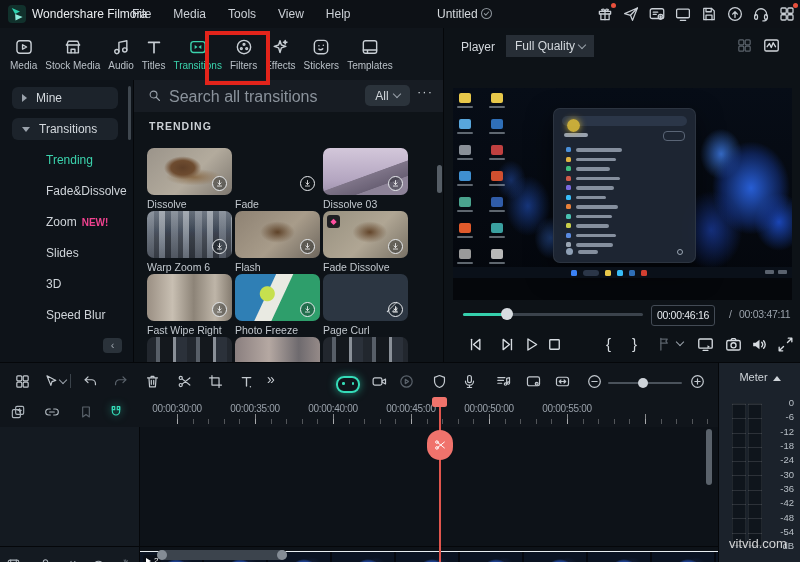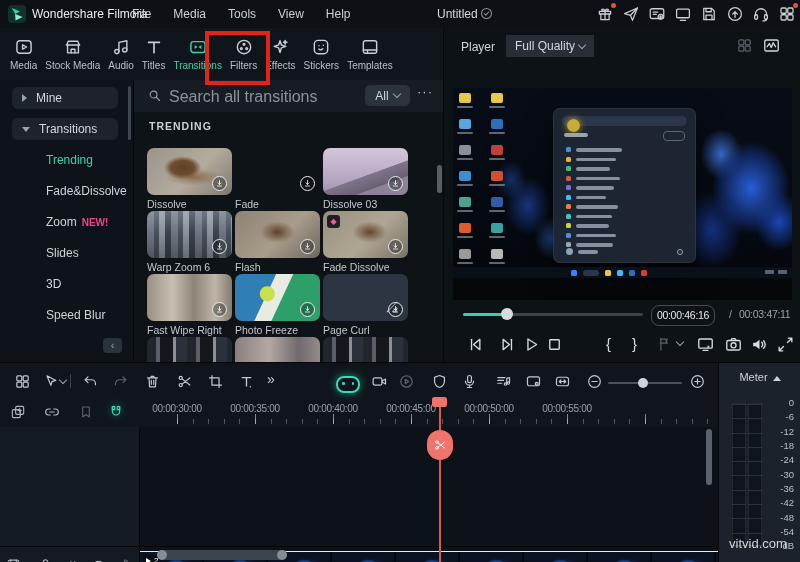--- a/index.html
+++ b/index.html
@@ -125,21 +125,21 @@
              background:rgba(214,182,58,.92);box-shadow:0 0 7px rgba(214,182,58,.9);}
   .taskbar{position:absolute;left:0;top:179px;width:339px;height:11px;background:rgba(11,17,27,.94);}
   .tb-center{position:absolute;left:118px;top:2.5px;display:flex;gap:6px;align-items:center;}
   .tb-center .q{width:16px;height:6px;border-radius:3px;background:#2b3648;}
   .tb-center i{display:block;width:6px;height:6px;border-radius:1.5px;}
   .tb-tray{position:absolute;right:5px;top:3px;display:flex;gap:4px;}
   .tb-tray i{display:block;width:9px;height:4px;background:rgba(170,180,195,.5);border-radius:1px;}
   .p-slider-track{position:absolute;left:19px;top:285px;width:180px;height:3px;background:#3b434c;border-radius:2px;}
   .p-slider-fill{position:absolute;left:19px;top:285px;width:43px;height:3px;background:#35d0ad;border-radius:2px;}
   .p-slider-handle{position:absolute;left:57px;top:280px;width:12px;height:12px;border-radius:50%;background:#d7dce1;cursor:pointer;}
-  .tc-box{position:absolute;left:207px;top:277px;width:62px;height:19px;border:1px solid #434b55;border-radius:8px;
+  .tc-box{position:absolute;left:207px;top:277px;width:62px;height:19px;border:1px solid #434b55;border-radius:3px;
           color:#e6eaee;font-size:10.5px;text-align:center;line-height:19px;letter-spacing:-0.3px;}
   .tc-sep{position:absolute;left:285px;top:280px;color:#9aa2ab;font-size:10.5px;}
   .tc-total{position:absolute;left:295px;top:280px;color:#9aa2ab;font-size:10.5px;letter-spacing:-0.3px;}
   .p-ctrls{position:absolute;left:0;top:306px;width:357px;height:22px;color:#d6dbe0;}
   .brace{position:absolute;top:1px;font-size:15px;color:#d6dbe0;cursor:pointer;}
 
   
   .timeline{position:absolute;left:0;top:362px;width:800px;height:200px;background:#10151b;border-top:1px solid #05070a;box-sizing:border-box;}
   .tl-toolbar{position:absolute;left:0;top:0;width:718px;height:36px;color:#c3c9cf;}
   .tb-div{position:absolute;left:70px;top:11px;width:1px;height:14px;background:#3a424a;}

